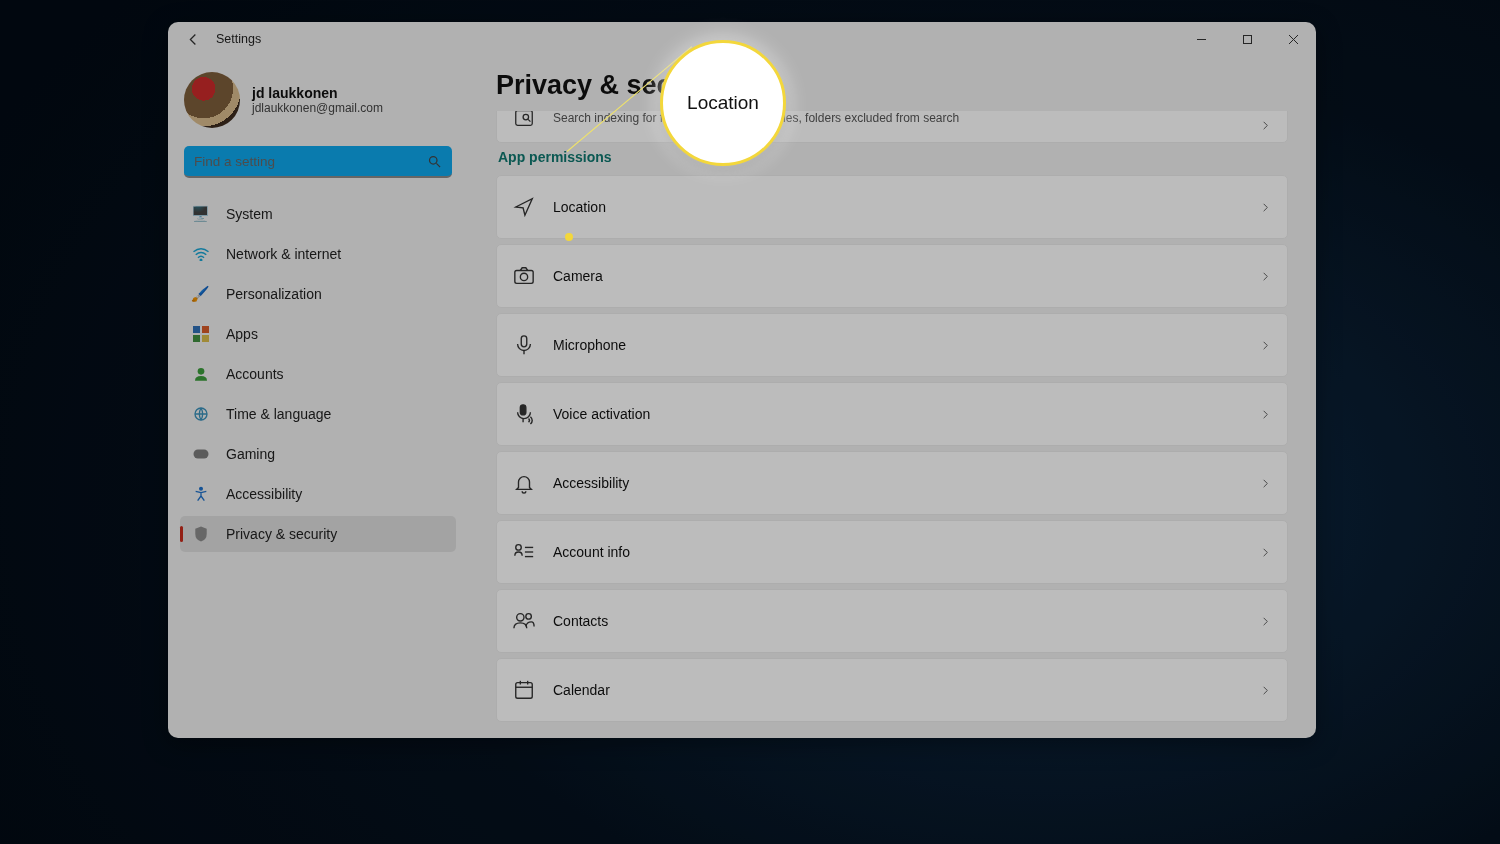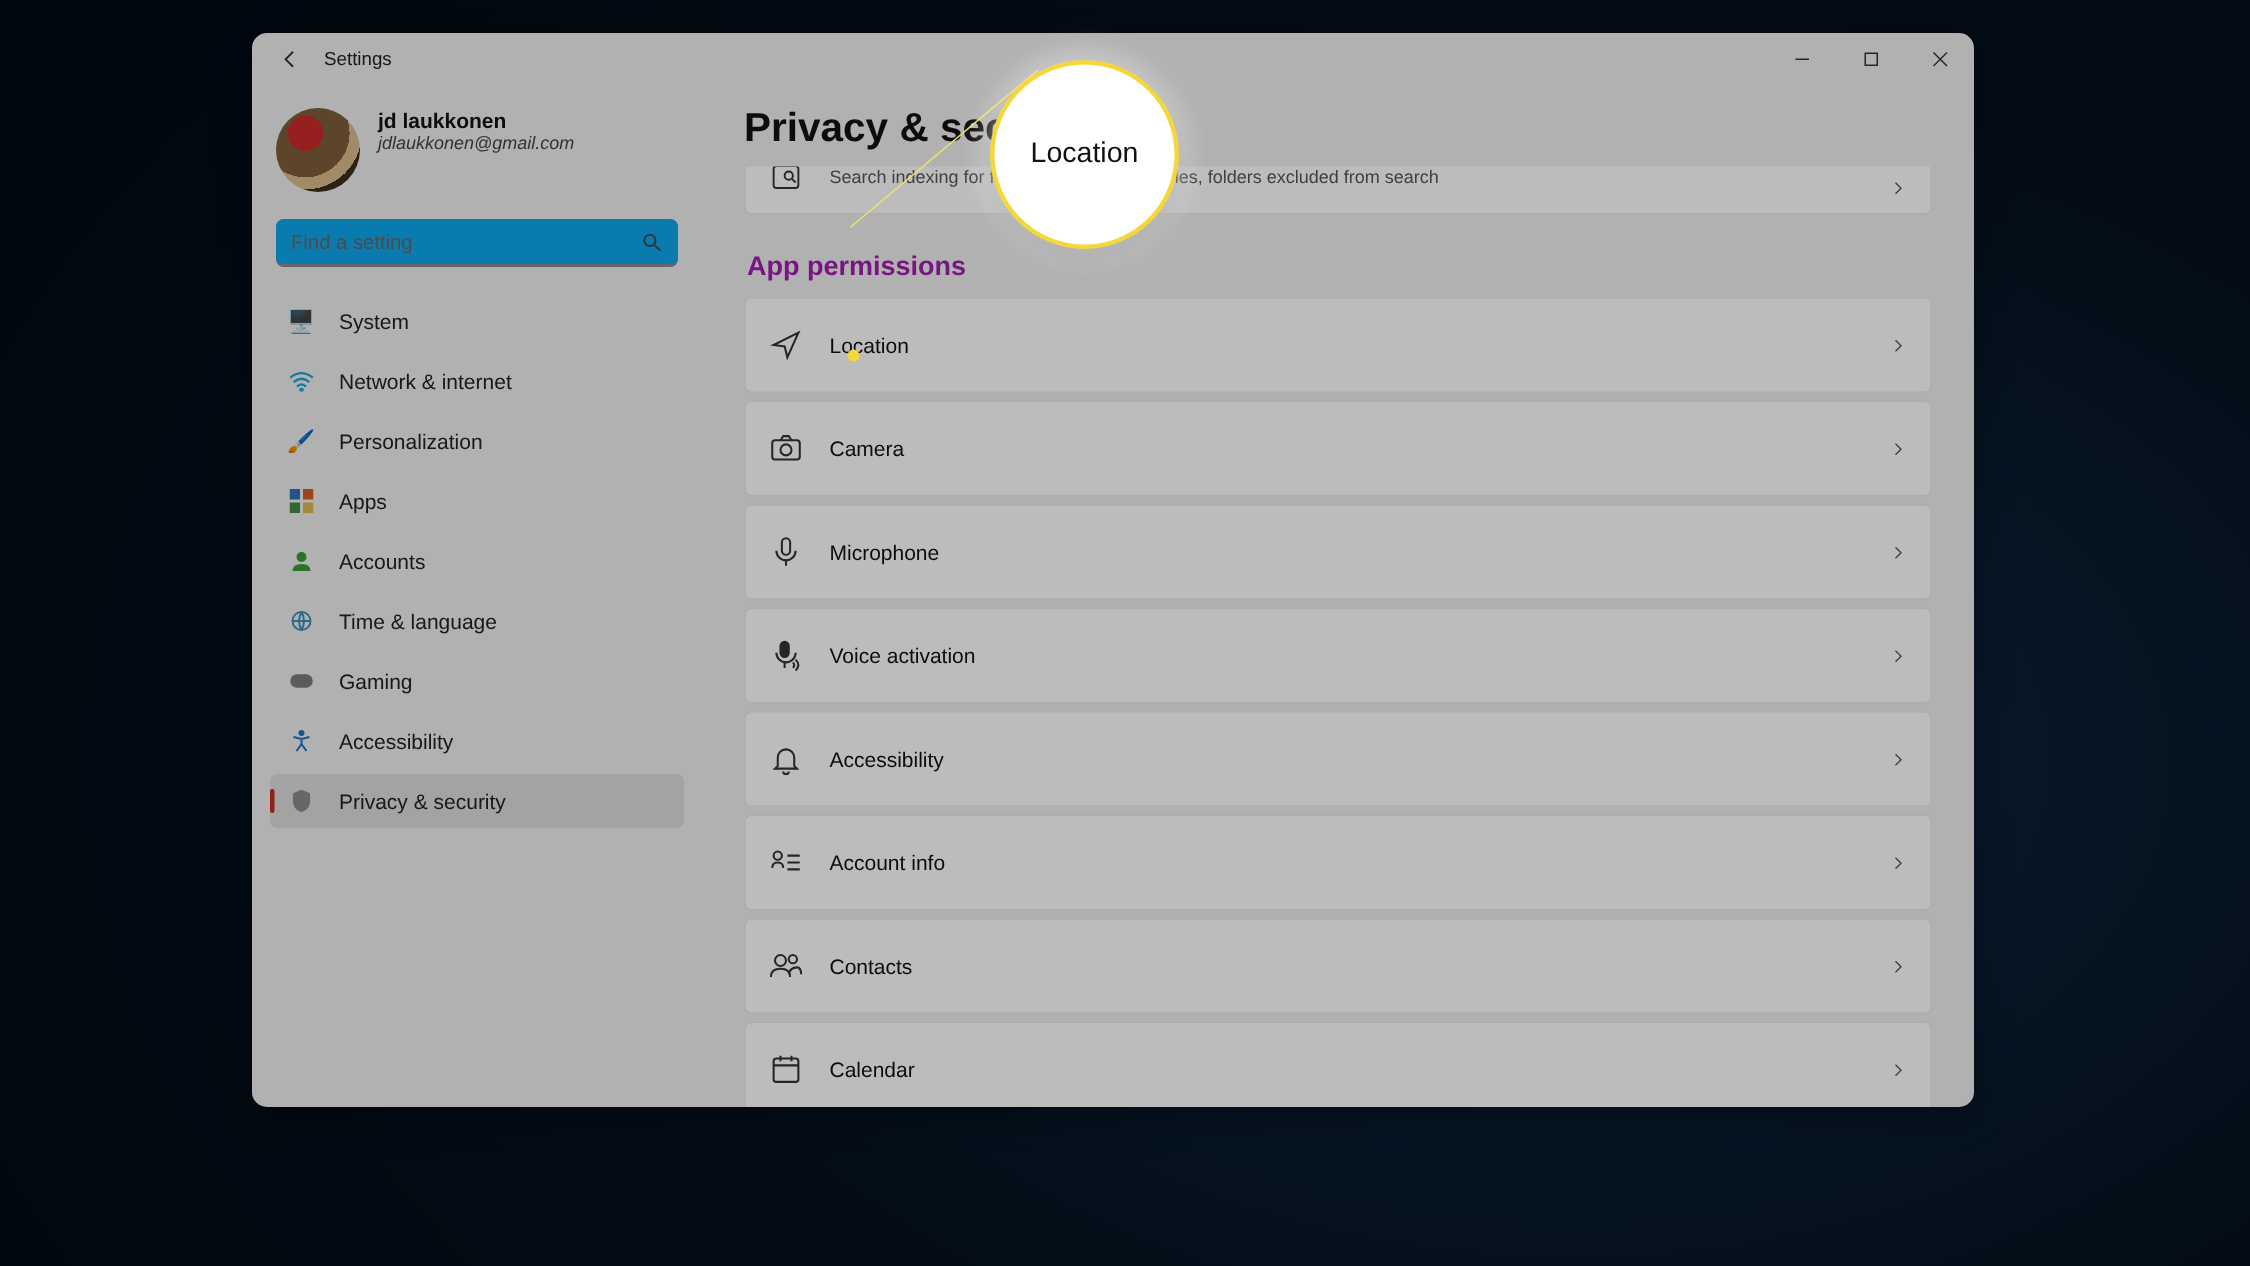--- a/index.html
+++ b/index.html
@@ -28,28 +28,28 @@
   }
   .back-btn { width: 22px; height: 22px; display: flex; align-items: center; justify-content: center; }
   .app-title { margin-left: 12px; font-size: 12.5px; color: #222; }
   .win-ctrls { position: absolute; right: 0; top: 0; height: 34px; display: flex; }
   .win-ctrls div { width: 46px; height: 34px; display: flex; align-items: center; justify-content: center; }
   .win-ctrls svg { stroke: #333; }
 
   .body { flex: 1; display: flex; overflow: hidden; }
 
   .sidebar { width: 300px; padding: 10px 12px 0 12px; display: flex; flex-direction: column; }
-  .user-block { display: flex; align-items: flex-start; margin: 6px 4px 14px 4px; }
+  .user-block { display: flex; align-items: center; margin: 6px 4px 14px 4px; }
   .avatar {
     width: 56px; height: 56px; border-radius: 50%;
     background: radial-gradient(circle at 35% 30%, #c92a2a 0 22%, #7b5c3a 22% 55%, #d6b98b 55% 70%, #3d2b1e 70% 100%);
   }
   .user-text { margin-left: 12px; }
   .user-name { font-size: 14px; font-weight: 600; color: #111; }
-  .user-email { font-size: 12px; color: #444; font-style: italic; }
+  .user-email { font-size: 12px; color: #444; }
 
   .search-wrap { position: relative; margin: 4px 4px 18px 4px; }
   .search-input {
     width: 100%; height: 32px; border: none; border-bottom: 2px solid #888;
     background: #0ea5e9; border-radius: 5px; padding: 0 32px 0 10px; font-size: 13.5px; color: #333;
   }
   .search-input::placeholder { color: #666; }
   .search-icon { position: absolute; right: 10px; top: 8px; }
 
   .nav-list { display: flex; flex-direction: column; gap: 4px; }
@@ -76,21 +76,21 @@
   .card .card-icon { width: 26px; height: 26px; display: flex; align-items: center; justify-content: center; margin-right: 16px; }
   .card .card-label { font-size: 14px; color: #111; }
   .card .card-sub { font-size: 12px; color: #555; }
   .card .chev { position: absolute; right: 16px; top: 26px; }
 
   .search-card { height: 50px; align-items: center; }
   .search-card .card-icon { margin-top: 0; }
   .search-card .card-texts { display: flex; flex-direction: column; }
   .search-card.top-clip { margin-top: -18px; }
 
-  .section-label { font-size: 18px; font-weight: 600; color: #a21caf; margin: 24px 0 10px 2px; }
+  .section-label { font-size: 14px; font-weight: 600; color: #0f766e; margin: 6px 0 10px 2px; }
 
   
   .callout-circle {
     position: absolute; z-index: 20;
     left: 660px; top: 40px;
     width: 126px; height: 126px;
     border-radius: 50%;
     background: #fff;
     border: 3px solid #f3d73b;
     display: flex; align-items: center; justify-content: center;

